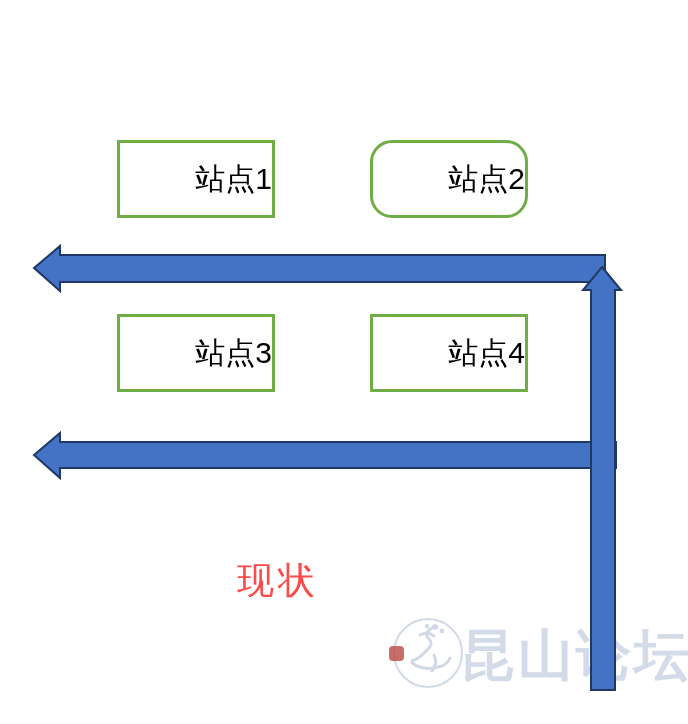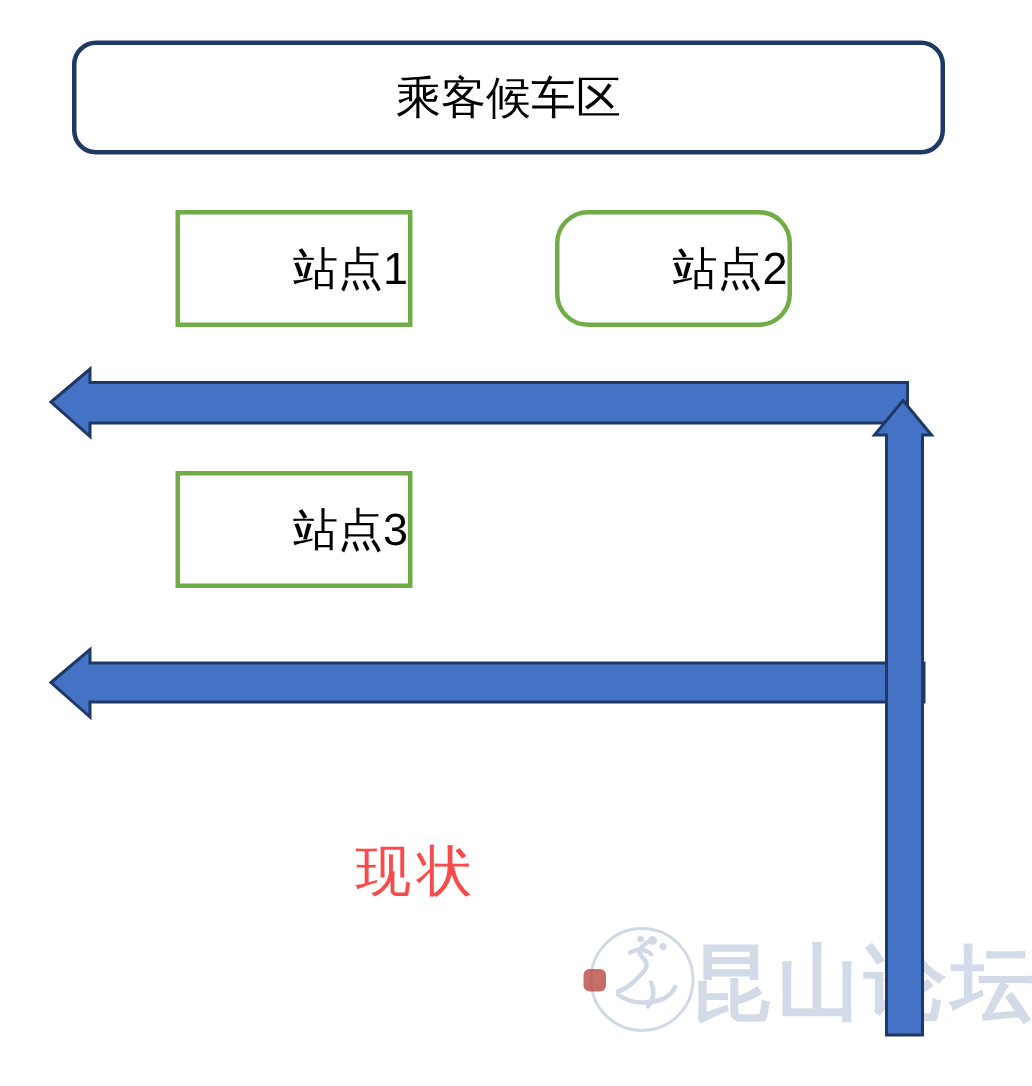--- a/index.html
+++ b/index.html
@@ -110,32 +110,32 @@
     border-radius:4px;
     background:#b94a43;
     opacity:0.8;
   }
 </style>
 </head>
 <body>
 
 <div class="canvas">
 
-  <div class="waiting-area">
-    <span>乘客候车区</span>
-  </div>
 
   <div class="station station-1">
     <span>站点1</span>
   </div>
   <div class="station station-2">
     <span>站点2</span>
   </div>
   <div class="station station-3">
     <span>站点3</span>
+  </div>
+  <div class="station station-4">
+    <span>站点4</span>
   </div>
 
   <svg class="arrows" viewBox="0 0 688 724" aria-hidden="true">
 
     <polygon class="arrow-shape" points="34,268 60,246 60,255 605,255 605,282 60,282 60,291"></polygon>
 
     <polygon class="arrow-shape" points="34,455 60,433 60,442 616,442 616,468 60,468 60,478"></polygon>
 
     <polygon class="arrow-shape" points="602,267 621,290 615,290 615,690 591,690 591,290 583,290"></polygon>
   </svg>

